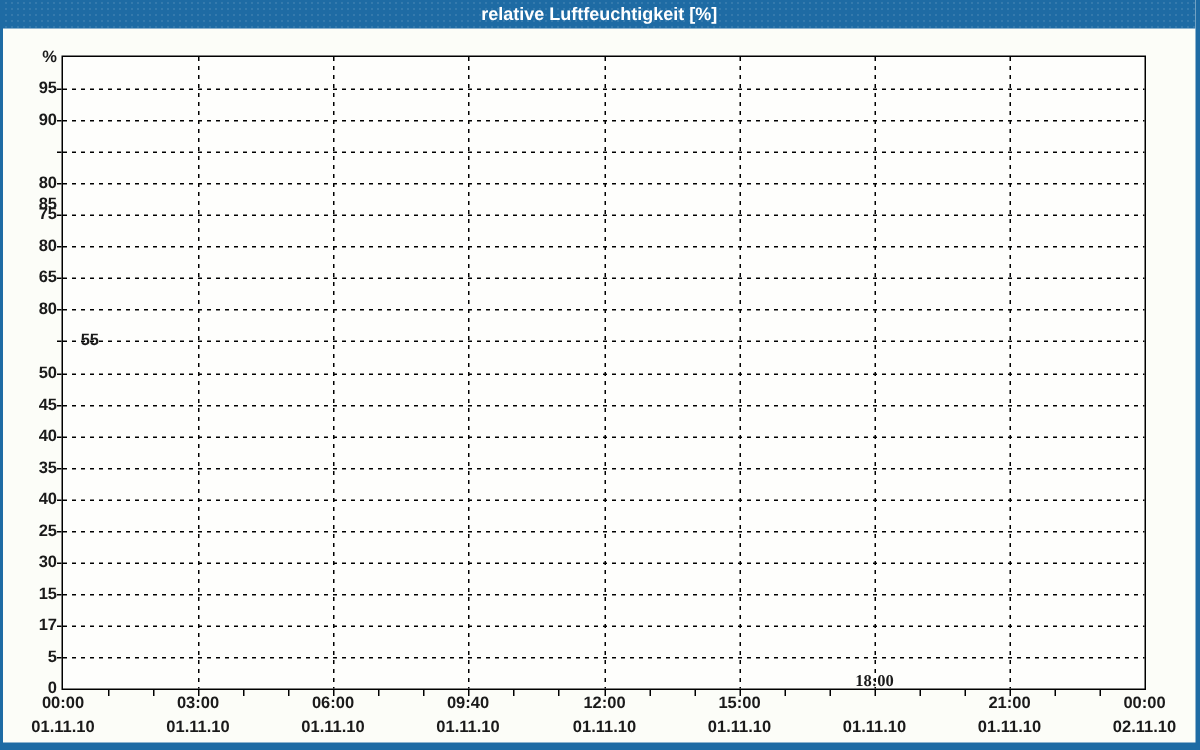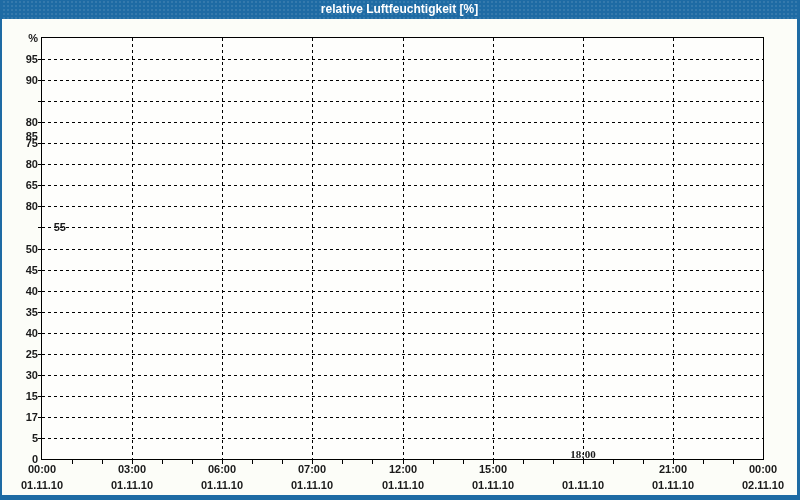--- a/index.html
+++ b/index.html
@@ -190,21 +190,21 @@
       <div class="xtick" style="left: 641px; top: 460px;"></div>
       <div class="xtick" style="left: 671px; top: 460px;"></div>
       <div class="xtick" style="left: 701px; top: 460px;"></div>
       <div class="xtick" style="left: 731px; top: 460px;"></div>
       <div class="xlabel" style="left: -5px; top: 463px;">00:00</div>
       <div class="xlabel" style="left: -5px; top: 479px;">01.11.10</div>
       <div class="xlabel" style="left: 85px; top: 463px;">03:00</div>
       <div class="xlabel" style="left: 85px; top: 479px;">01.11.10</div>
       <div class="xlabel" style="left: 175px; top: 463px;">06:00</div>
       <div class="xlabel" style="left: 175px; top: 479px;">01.11.10</div>
-      <div class="xlabel" style="left: 265px; top: 463px;">07:00</div>
+      <div class="xlabel" style="left: 265px; top: 463px;">09:40</div>
       <div class="xlabel" style="left: 265px; top: 479px;">01.11.10</div>
       <div class="xlabel" style="left: 356px; top: 463px;">12:00</div>
       <div class="xlabel" style="left: 356px; top: 479px;">01.11.10</div>
       <div class="xlabel" style="left: 446px; top: 463px;">15:00</div>
       <div class="xlabel" style="left: 446px; top: 479px;">01.11.10</div>
       <div class="xlabel" style="left: 536px; top: 448px; font-family: Liberation Serif, serif;">18:00</div>
       <div class="xlabel" style="left: 536px; top: 479px;">01.11.10</div>
       <div class="xlabel" style="left: 626px; top: 463px;">21:00</div>
       <div class="xlabel" style="left: 626px; top: 479px;">01.11.10</div>
       <div class="xlabel" style="left: 716px; top: 463px;">00:00</div>

